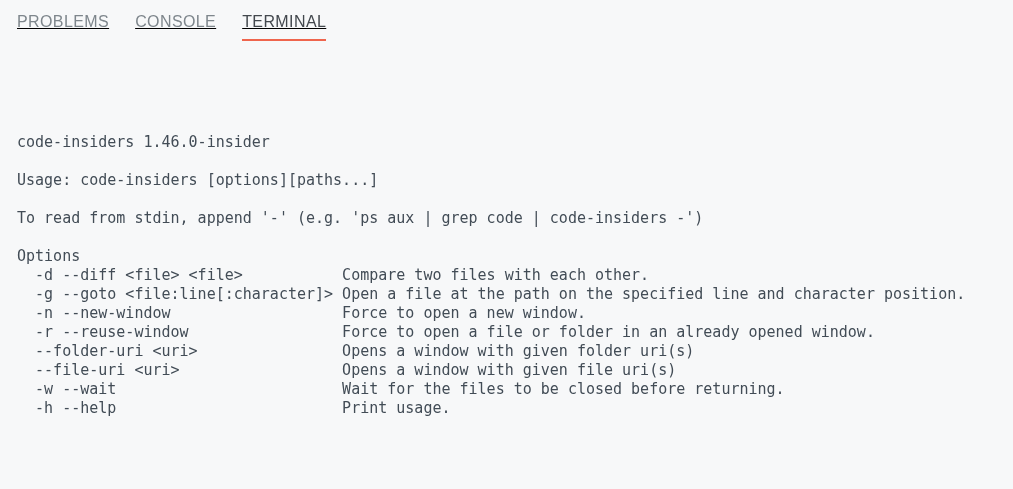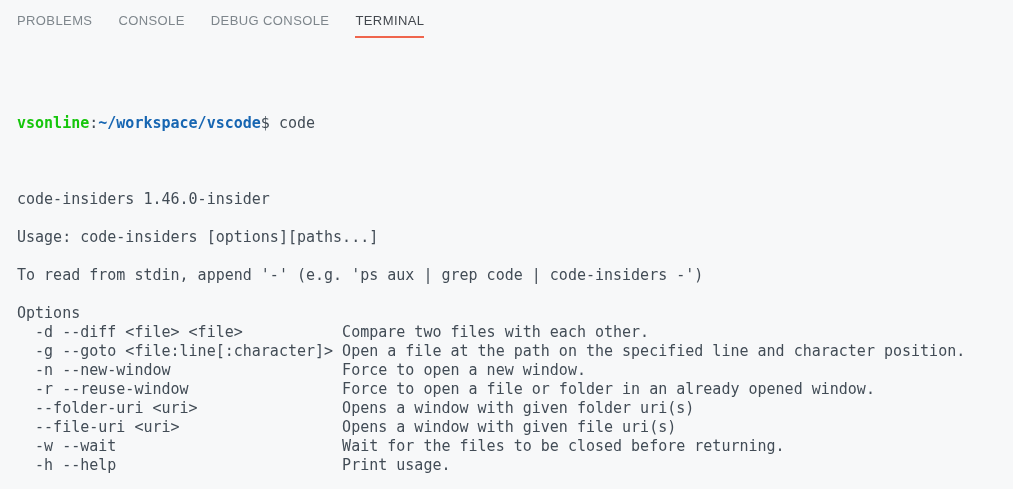--- a/index.html
+++ b/index.html
@@ -16,23 +16,24 @@
     box-sizing: border-box;
   }
   
   .tabbar {
     display: flex;
     align-items: flex-start;
     gap: 26px;
     padding: 13px 0 0 17px;
     height: 25px;
     font-family: "Liberation Sans", sans-serif;
-    font-size: 13px;
+    font-size: 16px;
     letter-spacing: 0.4px;
     user-select: none;
+    text-decoration: underline;
   }
   .tab {
     color: #7e868c;
     padding-bottom: 8px;
     border-bottom: 2px solid transparent;
     cursor: pointer;
     white-space: nowrap;
   }
   .tab.active {
     color: #43484e;
@@ -57,26 +58,24 @@
   .prompt-path { color: #1766b2; }
 </style>
 </head>
 <body>
 
 <div class="panel">
 
   <nav class="tabbar" id="tabbar">
       <div class="tab">PROBLEMS</div>
       <div class="tab">CONSOLE</div>
-      <div class="tab">DEBUG CONSOLE</div>
       <div class="tab active">TERMINAL</div>
     </nav>
 
   <div class="terminal">
 
-    <div class="line"><span class="prompt-user">vsonline</span><span>:</span><span class="prompt-path">~/workspace/vscode</span><span>$</span><span> code</span></div>
 
     <div id="output"><div class="line">code-insiders 1.46.0-insider</div><div class="line"></div><div class="line">Usage: code-insiders [options][paths...]</div><div class="line"></div><div class="line">To read from stdin, append '-' (e.g. 'ps aux | grep code | code-insiders -')</div><div class="line"></div><div class="line">Options</div><div class="line">  -d --diff &lt;file&gt; &lt;file&gt;           Compare two files with each other.</div><div class="line">  -g --goto &lt;file:line[:character]&gt; Open a file at the path on the specified line and character position.</div><div class="line">  -n --new-window                   Force to open a new window.</div><div class="line">  -r --reuse-window                 Force to open a file or folder in an already opened window.</div><div class="line">  --folder-uri &lt;uri&gt;                Opens a window with given folder uri(s)</div><div class="line">  --file-uri &lt;uri&gt;                  Opens a window with given file uri(s)</div><div class="line">  -w --wait                         Wait for the files to be closed before returning.</div><div class="line">  -h --help                         Print usage.</div><div class="line"></div></div>
 
     
 
   </div>
 </div>
 
 </body></html>

